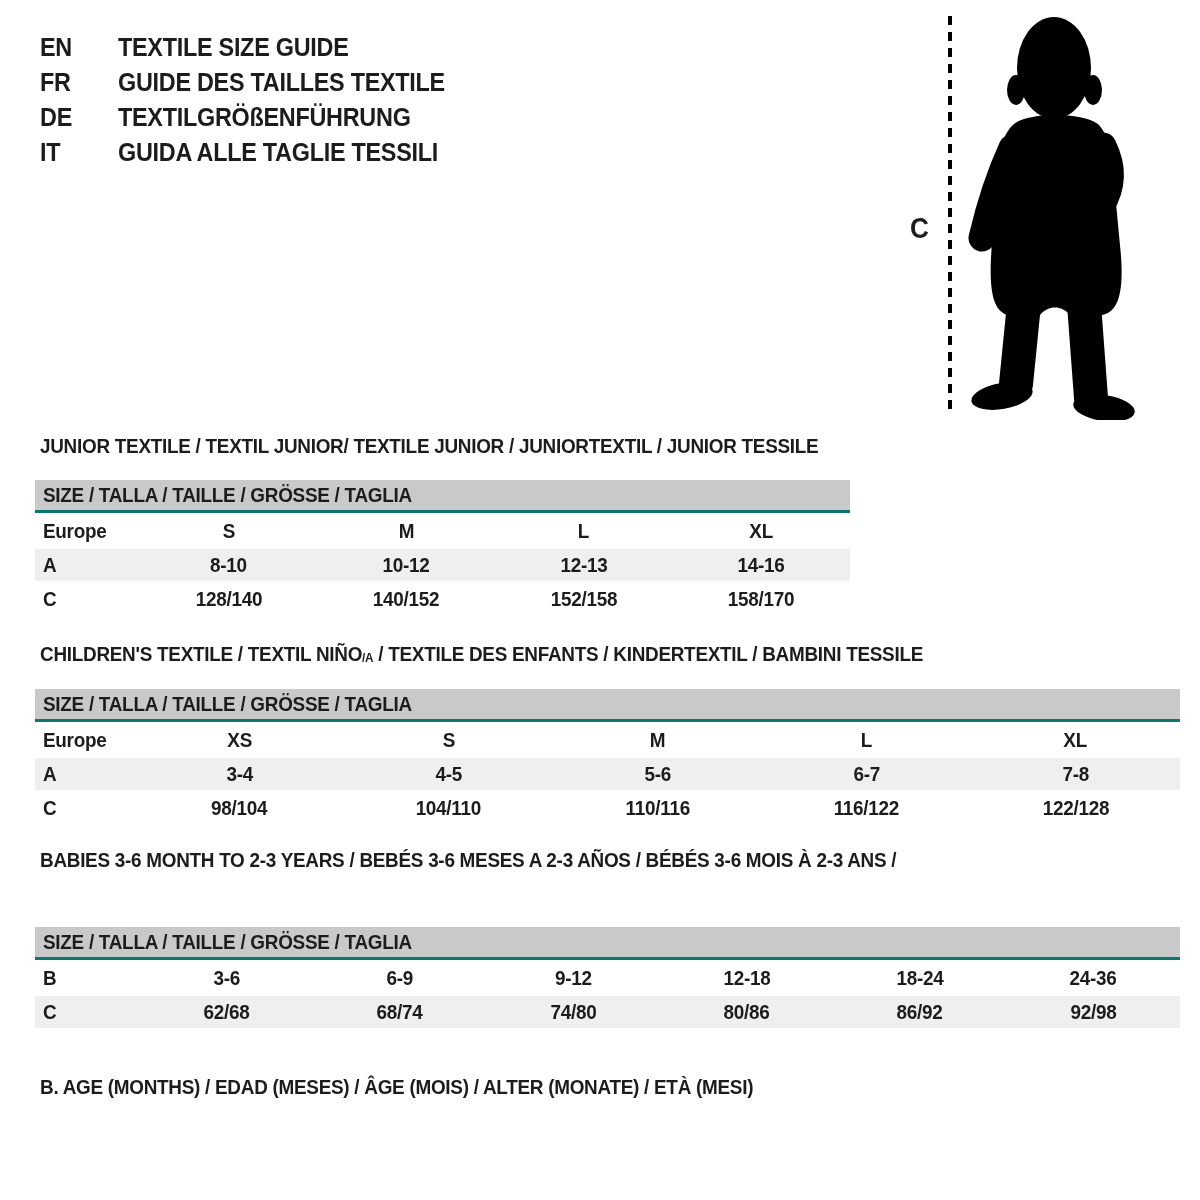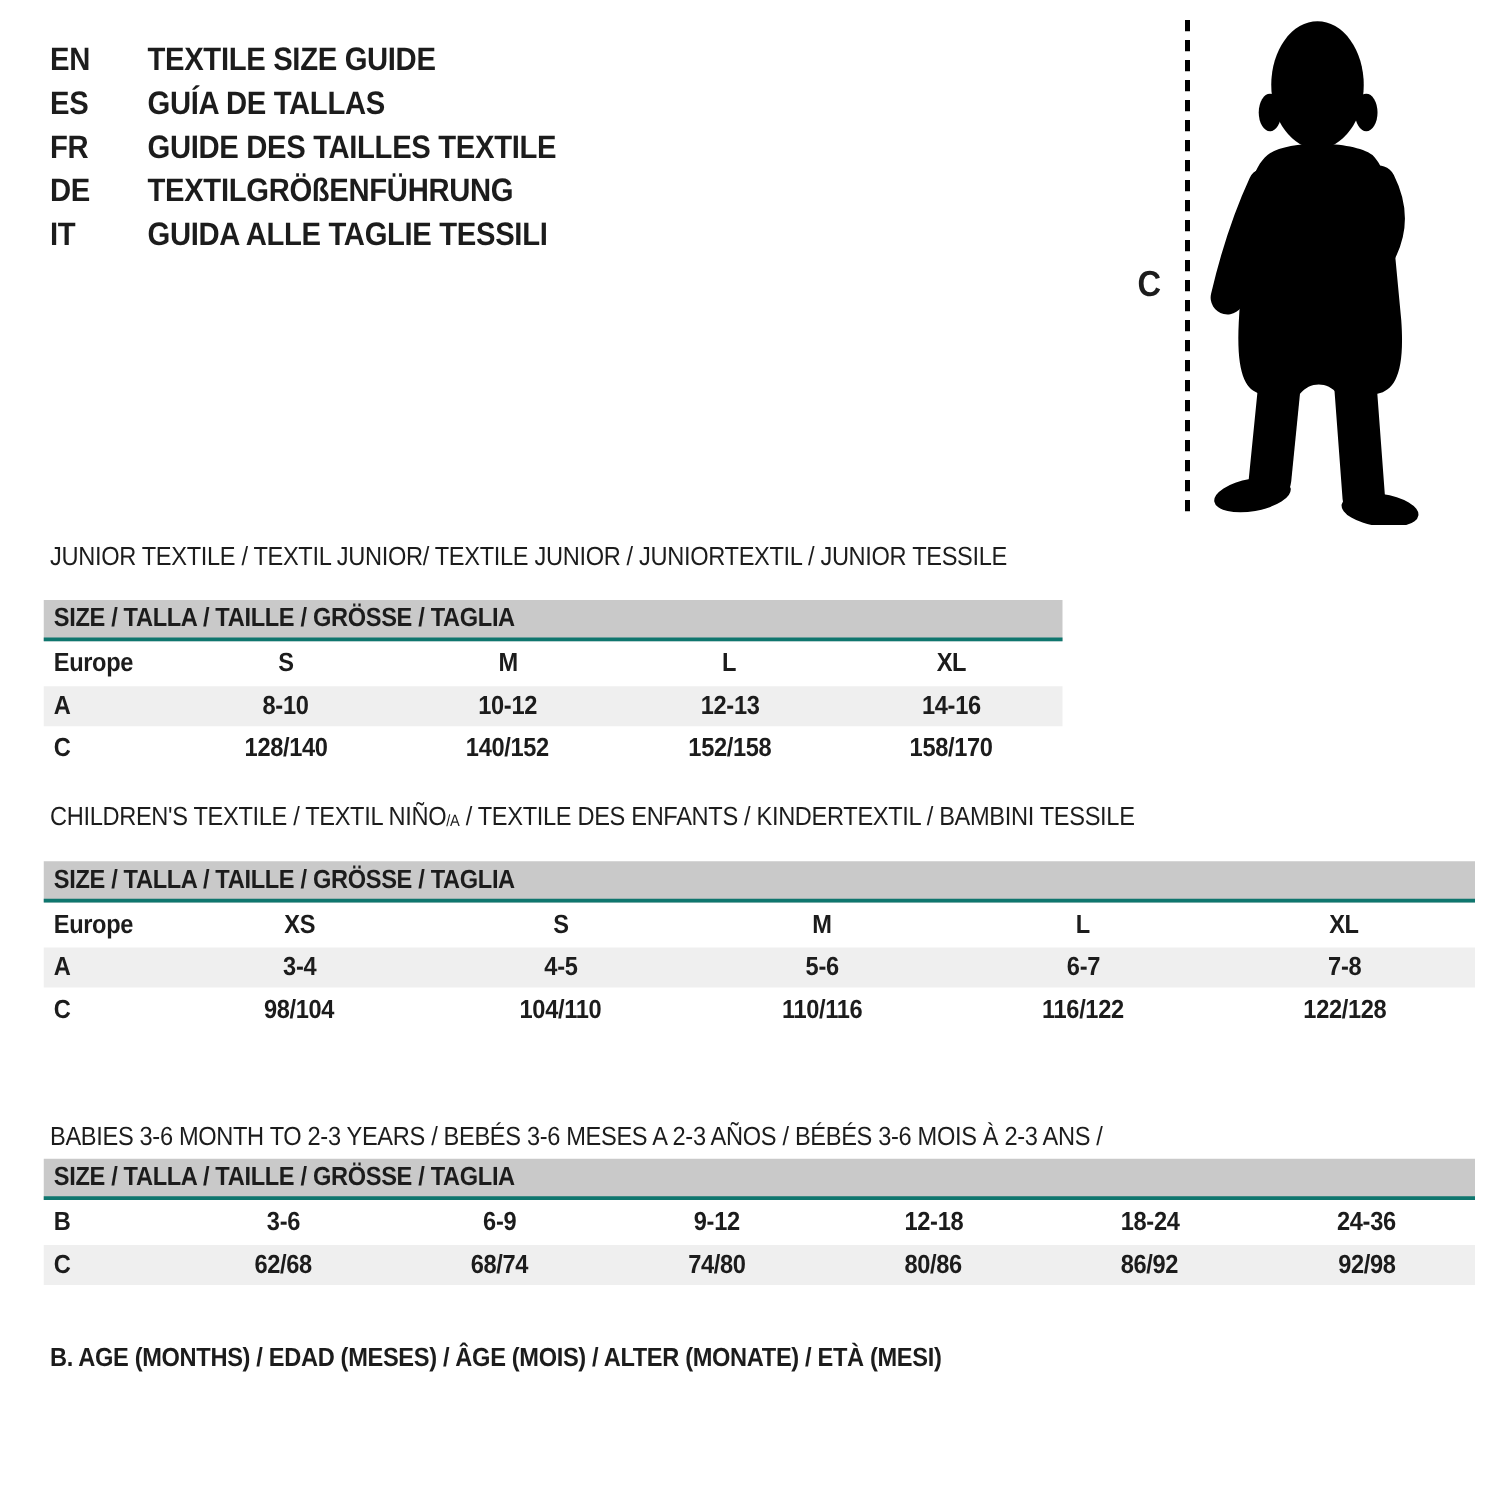--- a/index.html
+++ b/index.html
@@ -29,21 +29,21 @@
   }
   
   .lang-list { position: absolute; left: 40px; top: 30px; }
   .lang-row { display: flex; height: 35px; align-items: center; font-weight: bold; font-size: 26px; }
   .lang-code { width: 78px; flex: 0 0 78px; }
   
   .measure-line-svg { position: absolute; left: 944px; top: 12px; }
   .measure-label { position: absolute; left: 910px; top: 212px; font-size: 29px; font-weight: bold; }
   .toddler-svg { position: absolute; left: 962px; top: 6px; }
   
-  .section-title { position: absolute; left: 40px; font-size: 21px; font-weight: normal; }
+  .section-title { position: absolute; left: 40px; font-size: 21px; font-weight: bold; }
   .two-line { line-height: 37px; }
   .sub-a { font-size: 0.62em; position: relative; top: 0.10em; }
   
   .sizetable { position: absolute; left: 35px; }
   .thead {
     height: 30px; line-height: 30px;
     background: #c9c9c9;
     border-bottom: 3px solid #0f766e;
     padding-left: 8px;
     font-size: 21px; font-weight: bold;
@@ -67,24 +67,20 @@
 </style>
 </head>
 <body>
 
 <div class="page">
 
   <div class="lang-list">
     <div class="lang-row">
       <span class="lang-code"><span class="cond">EN</span></span>
       <span class="cond">TEXTILE SIZE GUIDE</span>
-    </div>
-    <div class="lang-row">
-      <span class="lang-code"><span class="cond">ES</span></span>
-      <span class="cond">GUÍA DE TALLAS</span>
     </div>
     <div class="lang-row">
       <span class="lang-code"><span class="cond">FR</span></span>
       <span class="cond">GUIDE DES TAILLES TEXTILE</span>
     </div>
     <div class="lang-row">
       <span class="lang-code"><span class="cond">DE</span></span>
       <span class="cond">TEXTILGRÖßENFÜHRUNG</span>
     </div>
     <div class="lang-row">
@@ -189,21 +185,21 @@
     <div class="trow cols-children">
       <span class="rlabel"><span class="cond">C</span></span>
       <span class="cell"><span class="cond-c">98/104</span></span>
       <span class="cell"><span class="cond-c">104/110</span></span>
       <span class="cell"><span class="cond-c">110/116</span></span>
       <span class="cell"><span class="cond-c">116/122</span></span>
       <span class="cell"><span class="cond-c">122/128</span></span>
     </div>
   </div>
 
-  <div class="section-title two-line" style="top:891px;">
+  <div class="section-title two-line" style="top:841px;">
     <div><span class="cond">BABIES 3-6 MONTH TO 2-3 YEARS / BEBÉS 3-6 MESES A 2-3 AÑOS / BÉBÉS 3-6 MOIS À 2-3 ANS /</span></div>
   </div>
   <div class="sizetable" style="top:927px; width:1145px;">
     <div class="thead">
       <span class="cond">SIZE / TALLA / TAILLE / GRÖSSE / TAGLIA</span>
     </div>
     <div class="trow cols-babies">
       <span class="rlabel"><span class="cond">B</span></span>
       <span class="cell"><span class="cond-c">3-6</span></span>
       <span class="cell"><span class="cond-c">6-9</span></span>

